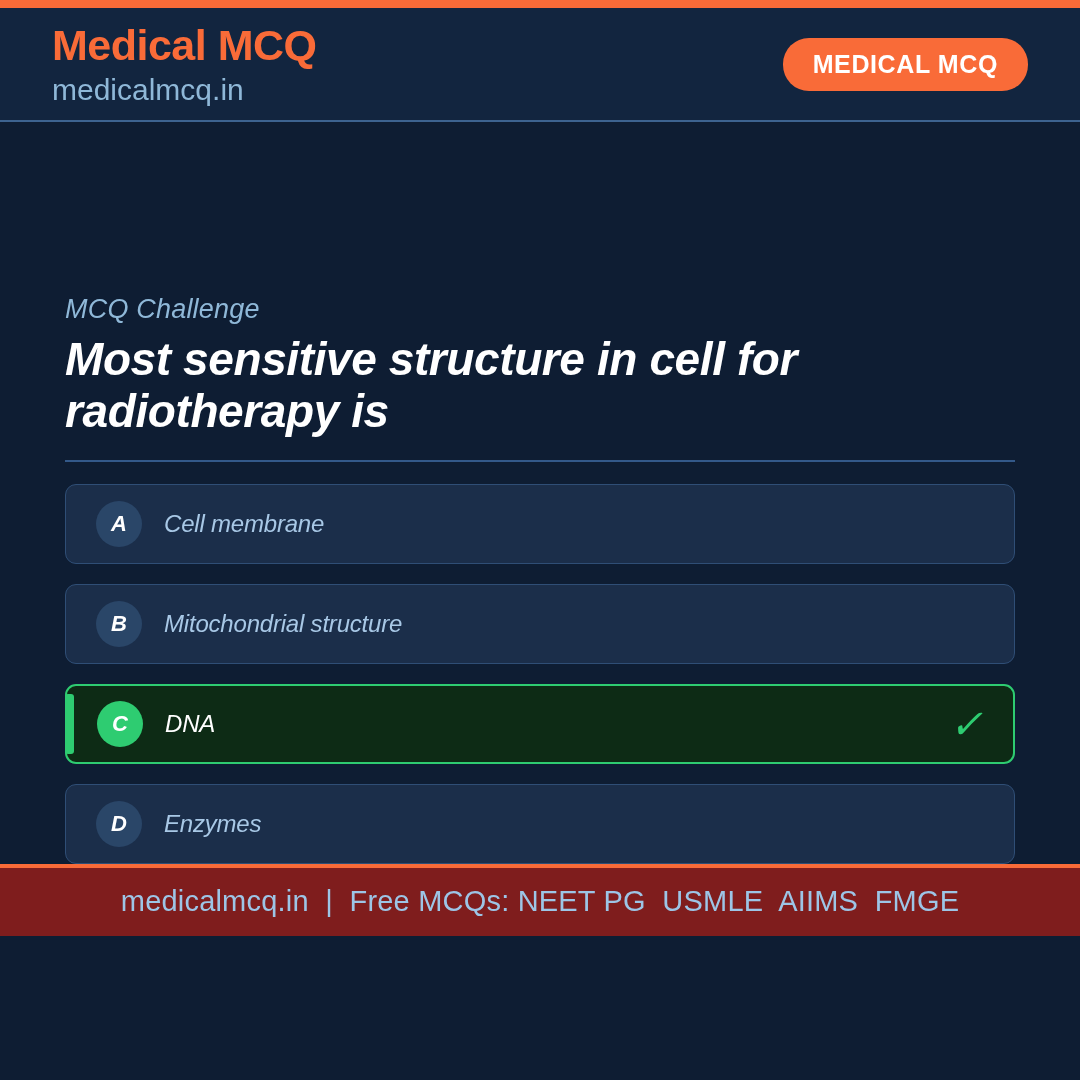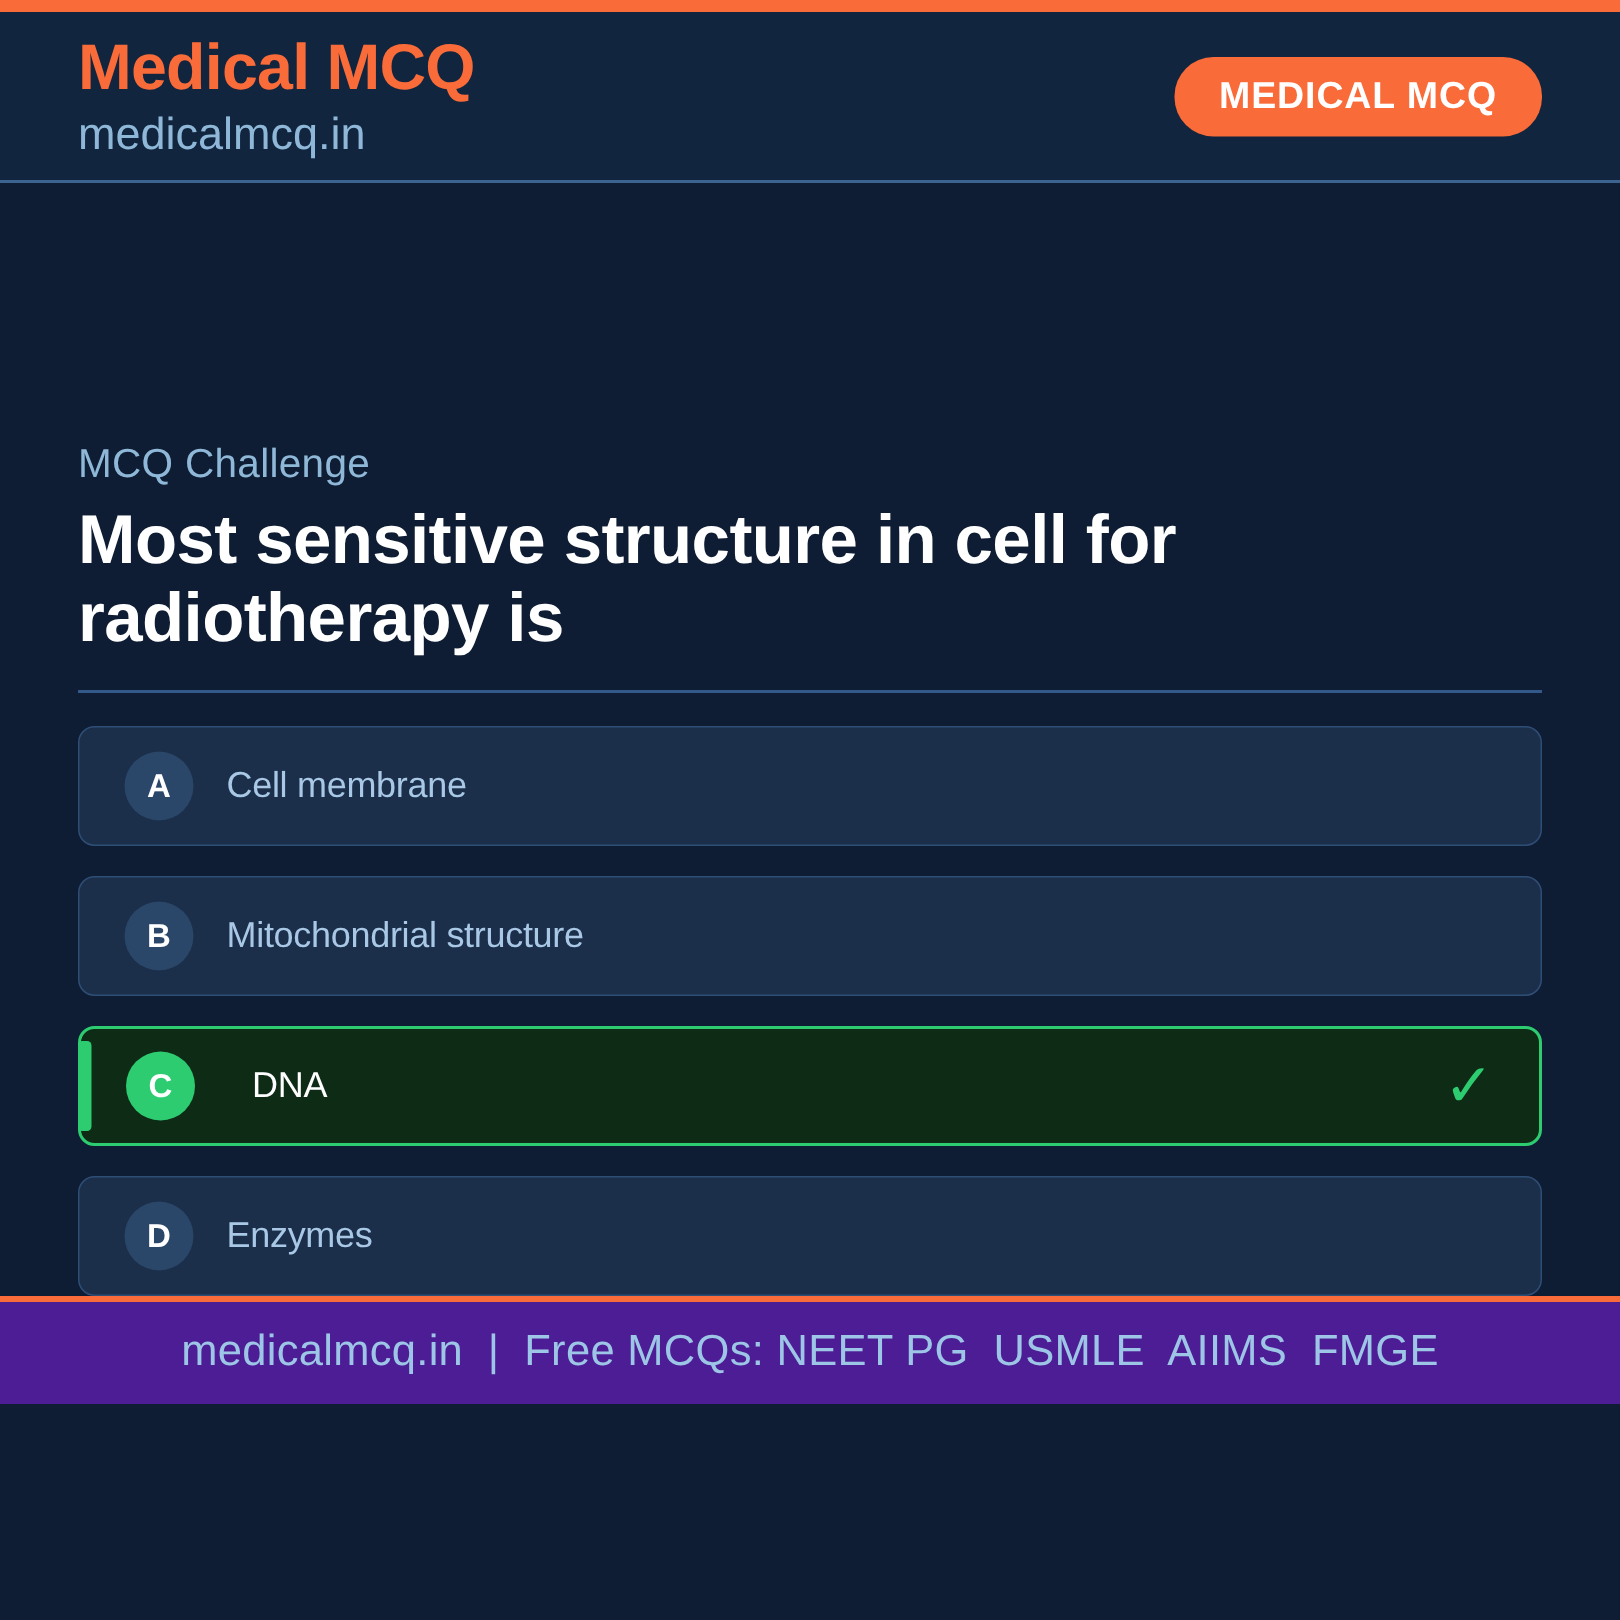--- a/index.html
+++ b/index.html
@@ -69,24 +69,25 @@
     letter-spacing: 0.6px;
     padding: 12px 30px;
     border-radius: 26px;
     white-space: nowrap;
   }
 
   
   .main {
     flex: 1 1 auto;
     position: relative;
-    padding: 0 52px;
-    box-sizing: border-box;
-    display: flex;
-    flex-direction: column;
+    padding: 0 65px;
+    box-sizing: border-box;
+    display: flex;
+    flex-direction: column;
+    font-style: italic;
   }
   .question-block {
     margin-top: 172px;
   }
   .eyebrow {
     color: #8fb8d8;
     font-size: 27px;
     letter-spacing: 0.2px;
     margin-bottom: 8px;
   }
@@ -165,32 +166,31 @@
     width: 7px;
     border-radius: 0 3px 3px 0;
     background: #2ecc71;
   }
   .option.correct .badge {
     background: #2ecc71;
     color: #ffffff;
   }
   .option.correct .label {
     color: #ffffff;
-    margin-left: 16px;
   }
   .option.correct .tick {
     visibility: visible;
   }
 
   
   .footer {
     flex: 0 0 auto;
     height: 72px;
     box-sizing: border-box;
-    background: #4c1d95;
+    background: #7f1d1d;
     border-top: 4px solid #f96b38;
     display: flex;
     align-items: center;
     justify-content: center;
   }
   .footer-text {
     color: #9dc5e6;
     font-size: 29px;
     letter-spacing: 0.2px;
     white-space: pre;

